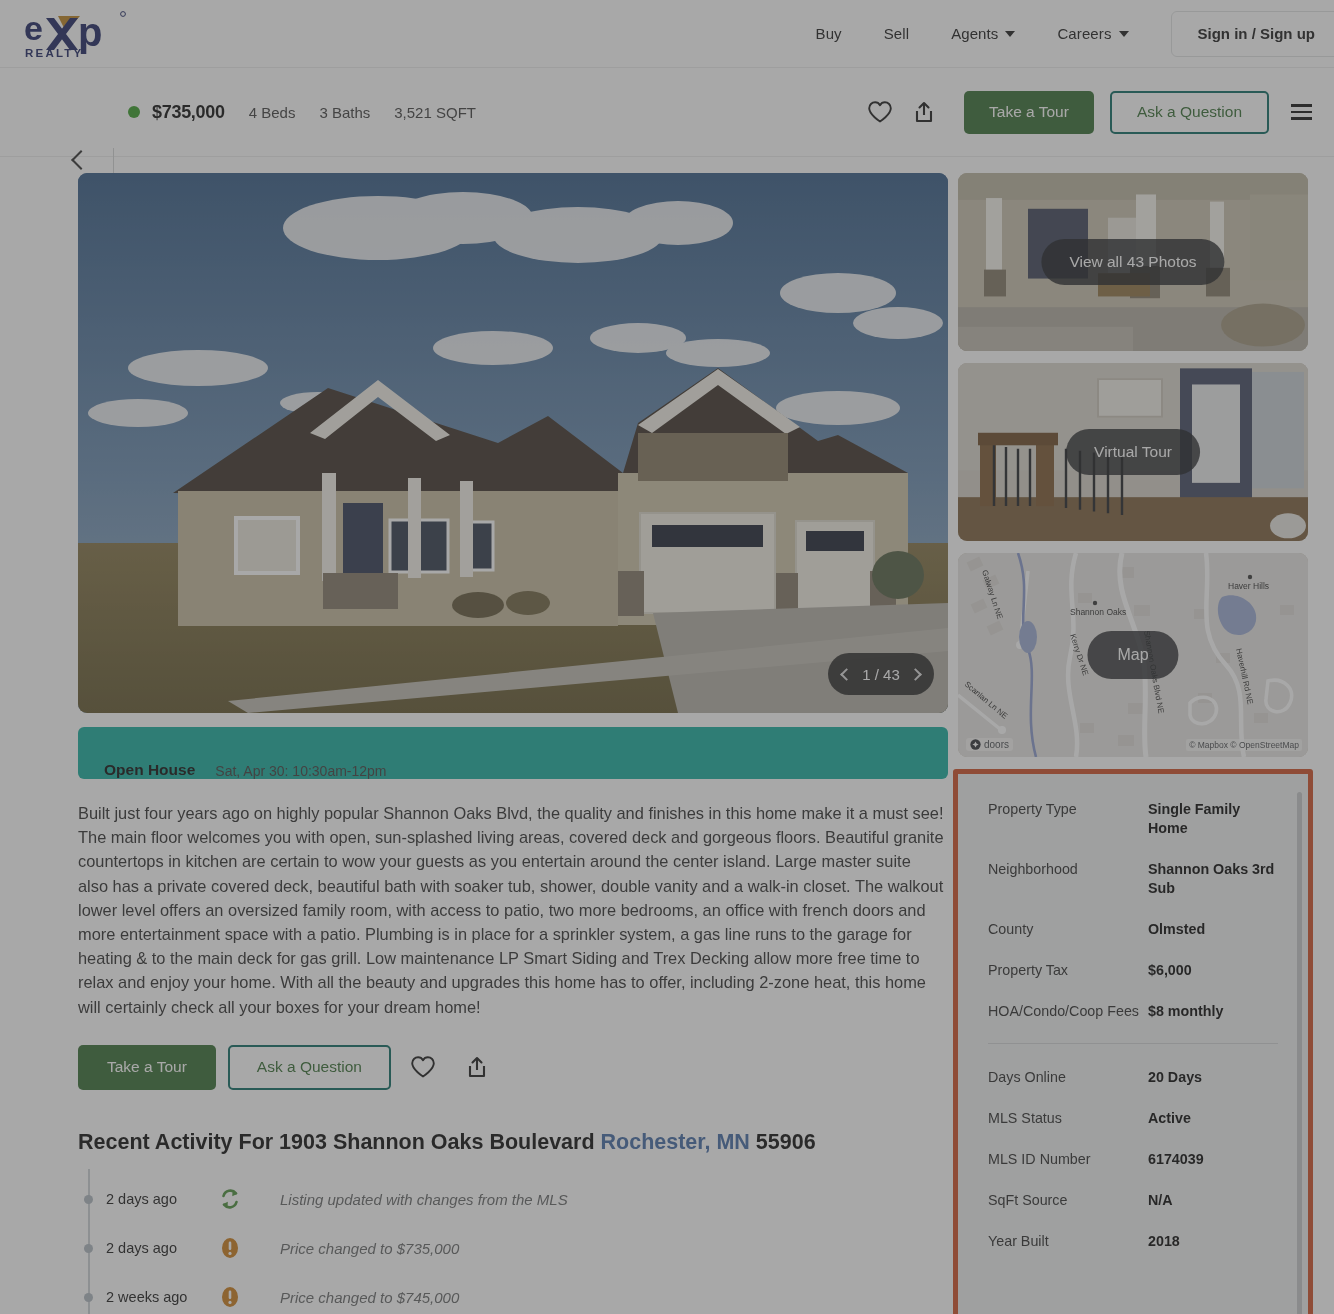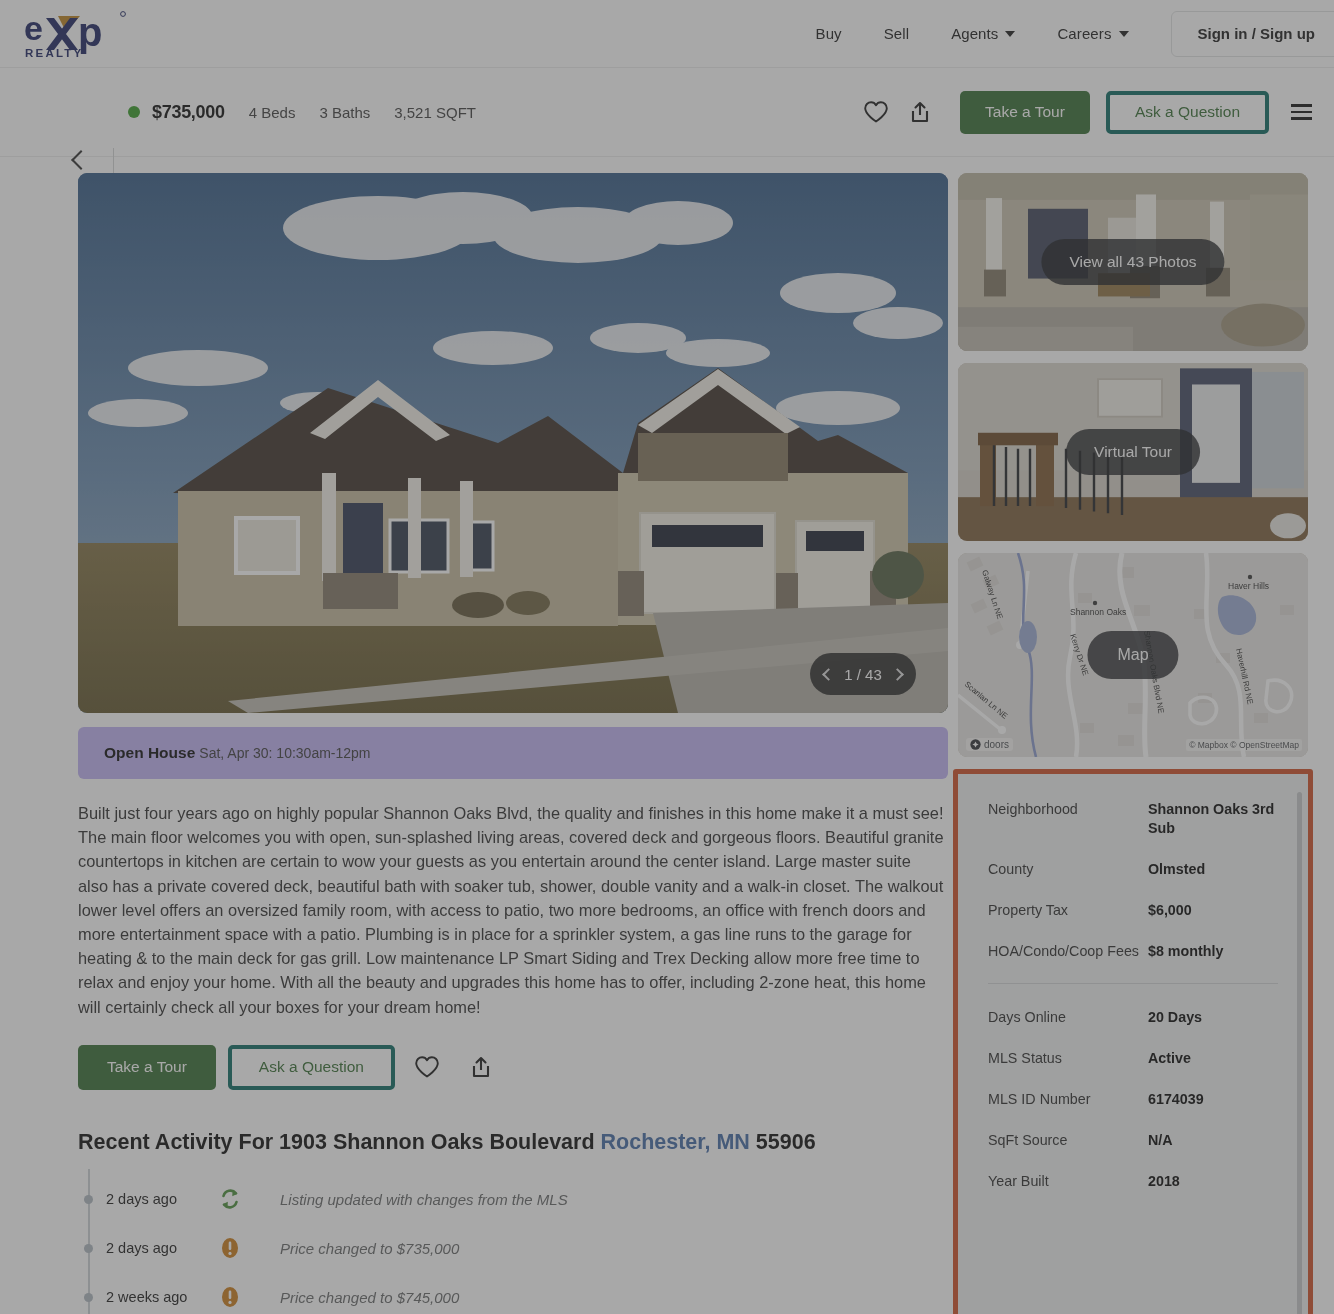--- a/index.html
+++ b/index.html
@@ -99,21 +99,21 @@
     width: 44px; height: 44px; display: flex; align-items: center; justify-content: center;
     cursor: pointer;
   }
   .btn-green {
     background: #3d7a3a; color: #fff; border: none;
     border-radius: 5px; height: 43px; padding: 0 25px;
     font-size: 15.5px; font-family: inherit; cursor: pointer;
     margin-left: 18px; white-space: nowrap;
   }
   .btn-outline {
-    background: transparent; color: #3d7a3a; border: 4px solid #0f766e;
+    background: transparent; color: #3d7a3a; border: 2px solid #0f766e;
     border-radius: 5px; height: 43px; padding: 0 25px;
     font-size: 15.5px; font-family: inherit; cursor: pointer;
     margin-left: 16px; white-space: nowrap;
   }
   .hamburger { margin-left: 22px; cursor: pointer; display:flex; flex-direction:column; gap:4px; }
   .hamburger span { display:block; width: 21px; height: 2.6px; background: #222; }
 
   
   .content {
     display: flex; gap: 10px;
@@ -124,37 +124,37 @@
   .left-col { width: 870px; flex: 0 0 870px; }
   .right-col { width: 350px; flex: 0 0 350px; position: relative; }
 
   
   .hero {
     width: 870px; height: 540px; border-radius: 9px;
     overflow: hidden; position: relative; background: #5a7ea8;
   }
   .hero svg { display:block; width:100%; height:100%; }
   .carousel-pill {
-    position: absolute; right: 32px; bottom: 18px;
+    position: absolute; right: 14px; bottom: 18px;
     background: rgba(38,38,38,.82); border-radius: 22px;
     height: 42px; width: 106px;
     display: flex; align-items: center; justify-content: space-between;
     padding: 0 14px; cursor: pointer;
   }
   .carousel-pill .cnt { color: #fff; font-size: 15px; }
   .cx { width: 9px; height: 9px; border-top: 2px solid #ddd; border-right: 2px solid #ddd; }
   .cx.left { transform: rotate(-135deg); }
   .cx.right { transform: rotate(45deg); }
 
   
   .openhouse {
     margin-top: 14px;
-    background: #c4b5fd; border-radius: 6px;
-    height: 52px; display: flex; align-items: center;
-    padding: 0 26px; gap: 4px;
+    background: #14b8a6; border-radius: 6px;
+    height: 52px; display: flex; align-items: flex-end;
+    padding: 0 26px; gap: 20px;
   }
   .oh-title { font-size: 15.5px; font-weight: bold; color: #1d1d1d; }
   .oh-when { font-size: 14px; color: #4a4a4a; }
 
   
   .desc {
     margin-top: 22px;
     font-size: 16.4px; line-height: 24.2px; color: #3c3c3c;
     width: 866px;
   }
@@ -568,20 +568,24 @@
           </svg>
           <span>doors</span>
         </div>
         <div class="mapbox-attr">© Mapbox © OpenStreetMap</div>
       </div>
 
       <div class="details-wrap">
         <div class="details-inner">
 
           <div class="drow">
+            <span class="dlabel">Property Type</span>
+            <span class="dvalue">Single Family Home</span>
+          </div>
+          <div class="drow">
             <span class="dlabel">Neighborhood</span>
             <span class="dvalue">Shannon Oaks 3rd Sub</span>
           </div>
           <div class="drow">
             <span class="dlabel">County</span>
             <span class="dvalue">Olmsted</span>
           </div>
           <div class="drow">
             <span class="dlabel">Property Tax</span>
             <span class="dvalue">$6,000</span>

